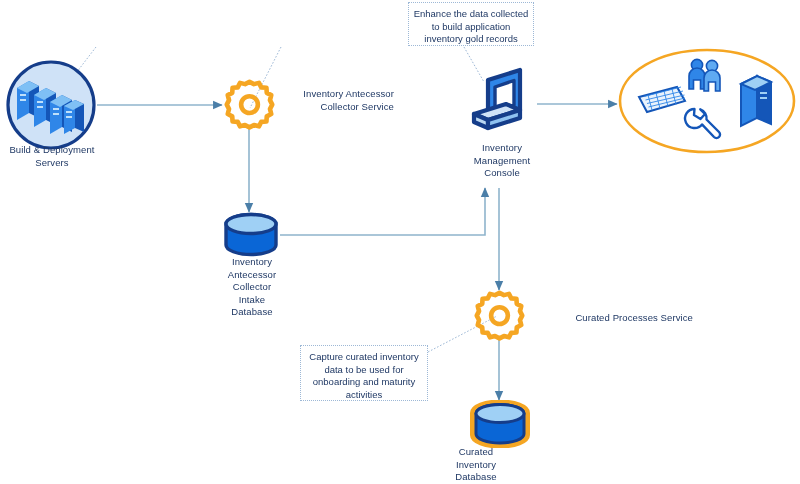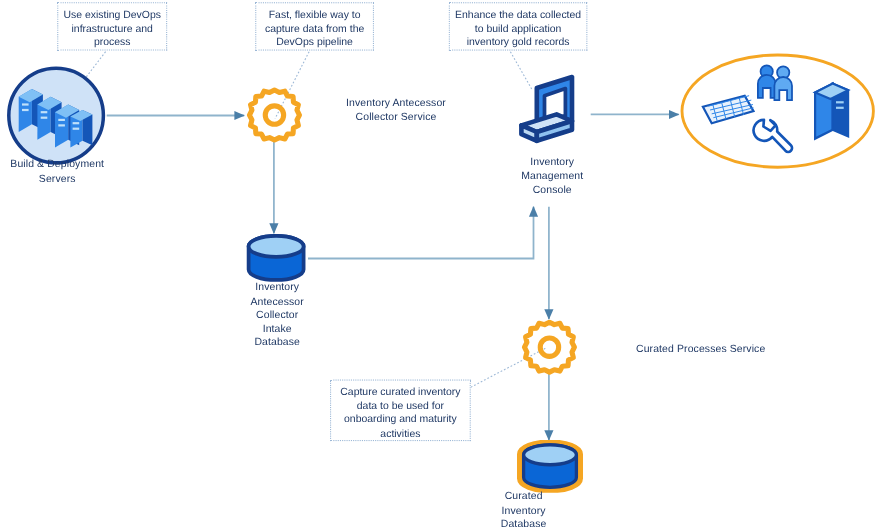--- a/index.html
+++ b/index.html
@@ -24,21 +24,21 @@
   .node{position:absolute;}
   .nodelabel{
     position:absolute;
     color:#1f3864;
     font-size:9.5px;
     line-height:12.5px;
     text-align:center;
     letter-spacing:0.1px;
     white-space:pre-line;
   }
-  .nodelabel.left-align{text-align:center;margin-left:24px;}
+  .nodelabel.left-align{text-align:right;}
   .callout{
     position:absolute;
     border:1px dotted #9db8d6;
     background:#ffffff;
     color:#1f3864;
     font-size:9.5px;
     line-height:12.5px;
     text-align:center;
     padding:5px 4px 5px 4px;
     box-sizing:border-box;
@@ -72,23 +72,21 @@
     </g>
 
     <g stroke="#9DB8D6" stroke-width="1" fill="none" stroke-dasharray="1.6 1.8">
       <path d="M96,47 L60,94"></path>
       <path d="M281,47 L250,108"></path>
       <path d="M464,47 L484,82"></path>
       <path d="M428,352 L497,316"></path>
     </g>
   </svg>
 
-  <div class="callout" style="left:52px;top:2px;width:100px;height:44px;">Use existing DevOps infrastructure and process</div>
-
-  <div class="callout" style="left:232px;top:2px;width:108px;height:44px;">Fast, flexible way to capture data from the DevOps pipeline</div>
+
 
   <div class="callout" style="left:300px;top:345px;width:128px;height:56px;">Capture curated inventory data to be used for onboarding and maturity activities</div>
 
   <div class="callout" style="left:408px;top:2px;width:126px;height:44px;">Enhance the data collected to build application inventory gold records</div>
 
   <div class="node" style="left:4px;top:58px;width:94px;height:94px;">
     <svg width="94" height="94" viewBox="0 0 94 94">
       <circle cx="47" cy="47" r="43" fill="#CFE2F7" stroke="#153D8A" stroke-width="3.2"></circle>
 
       <g>

